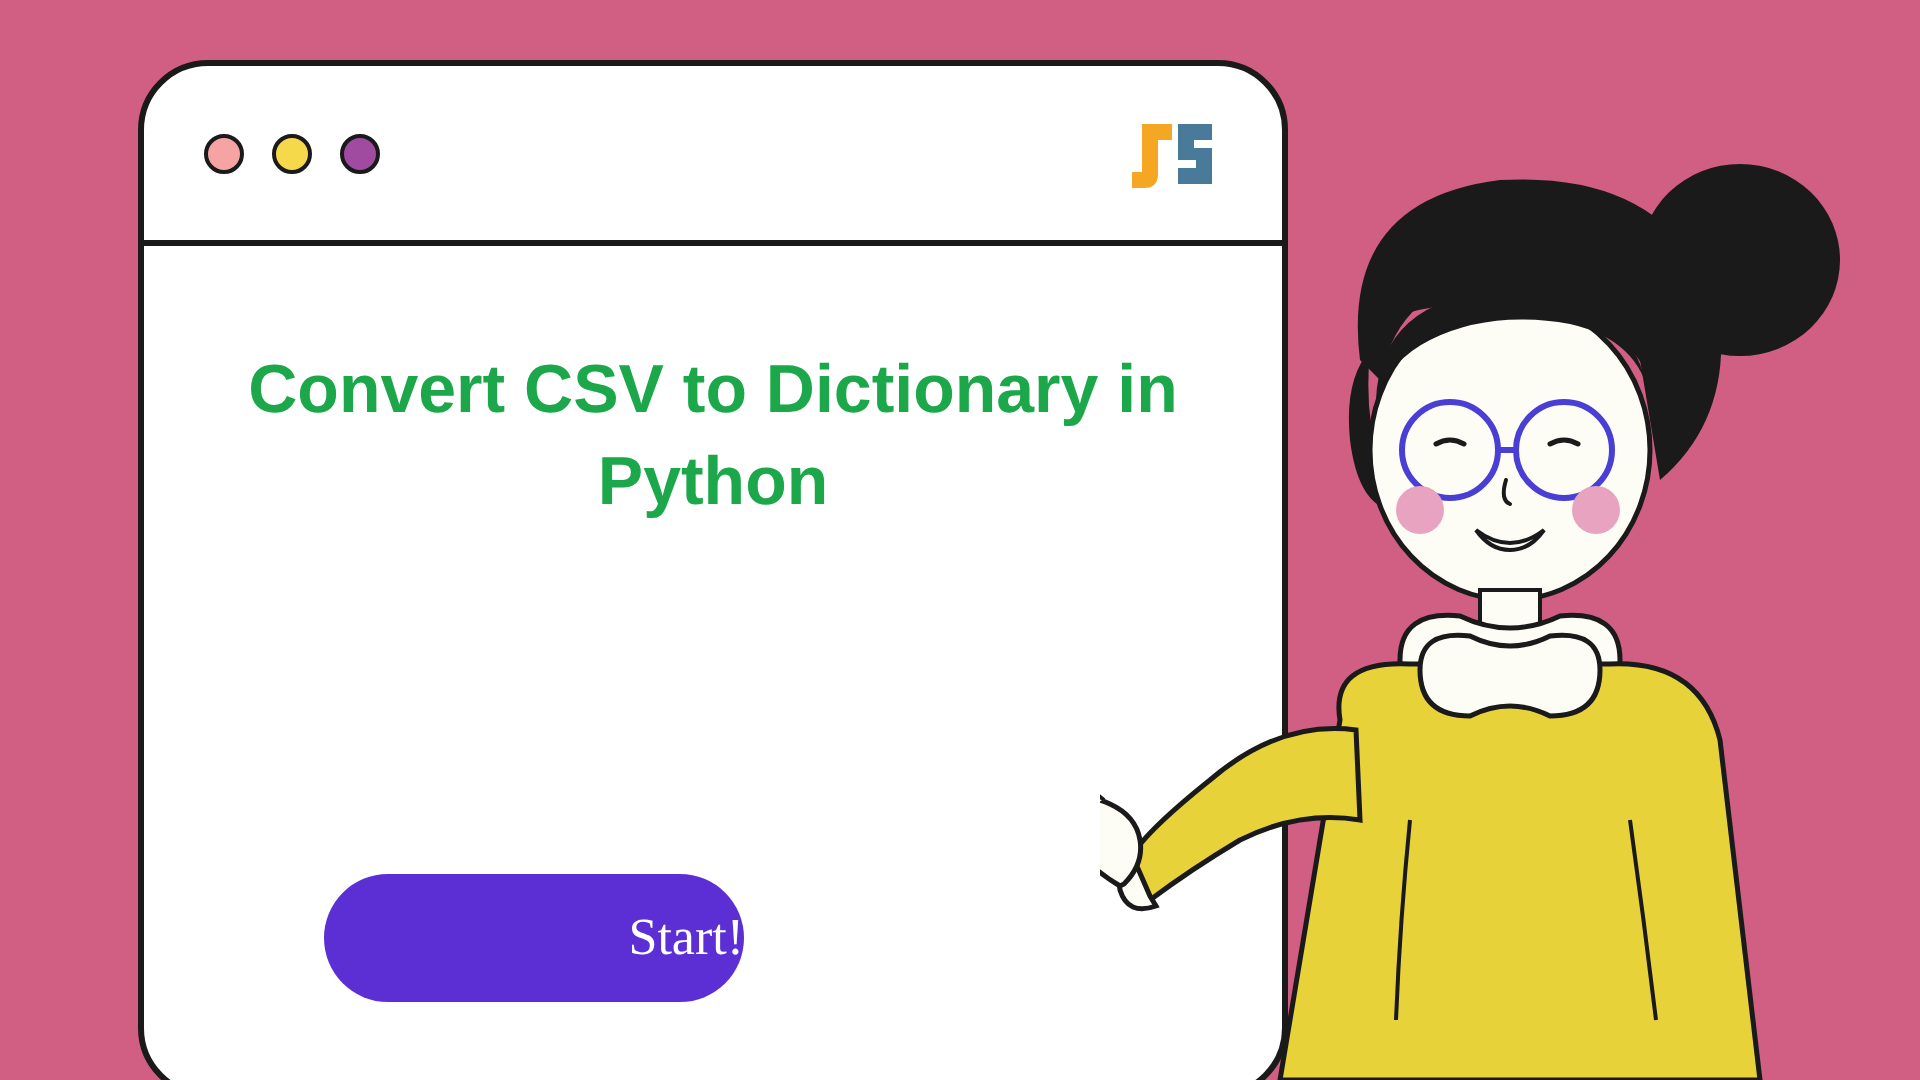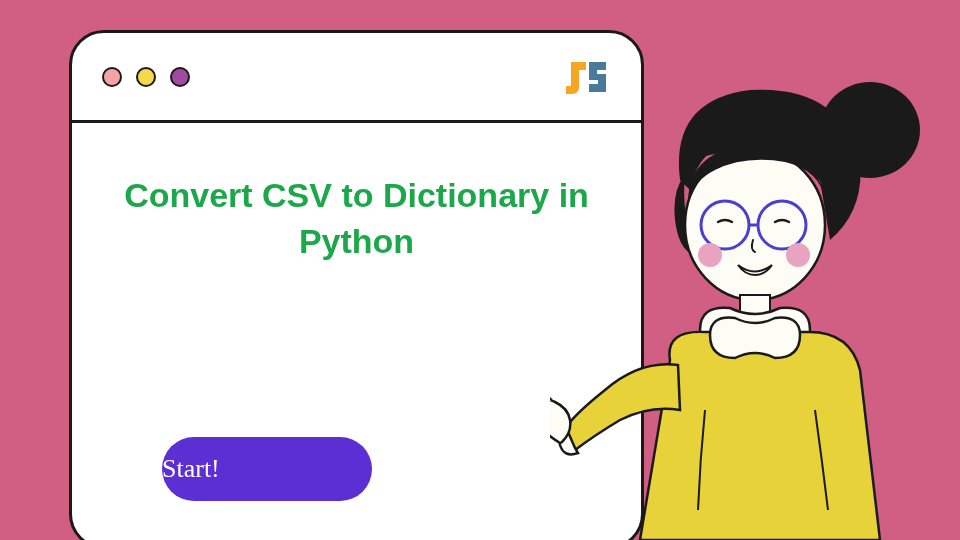--- a/index.html
+++ b/index.html
@@ -62,21 +62,21 @@
     .start-btn {
       position: absolute;
       left: 90px;
       bottom: 45px;
       width: 210px;
       height: 64px;
       background: #5b2fd4;
       border-radius: 32px;
       display: flex;
       align-items: center;
-      justify-content: flex-start;
+      justify-content: flex-end;
       color: #fff;
       font-size: 26px;
       font-family: 'Comic Sans MS', cursive;
       cursor: pointer;
     }
     
     .character {
       position: absolute;
       right: 10px;
       bottom: 0;

